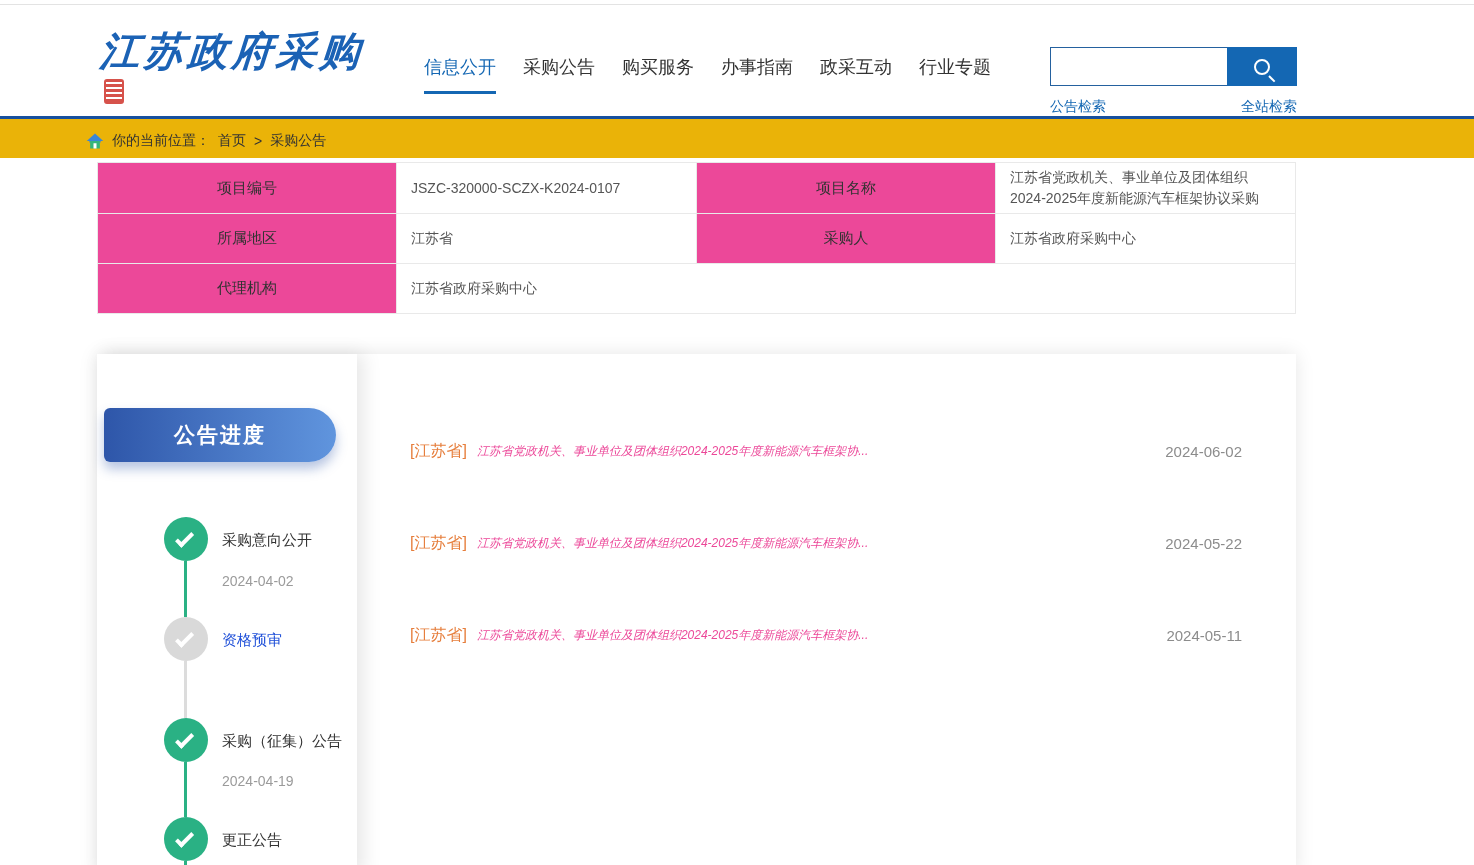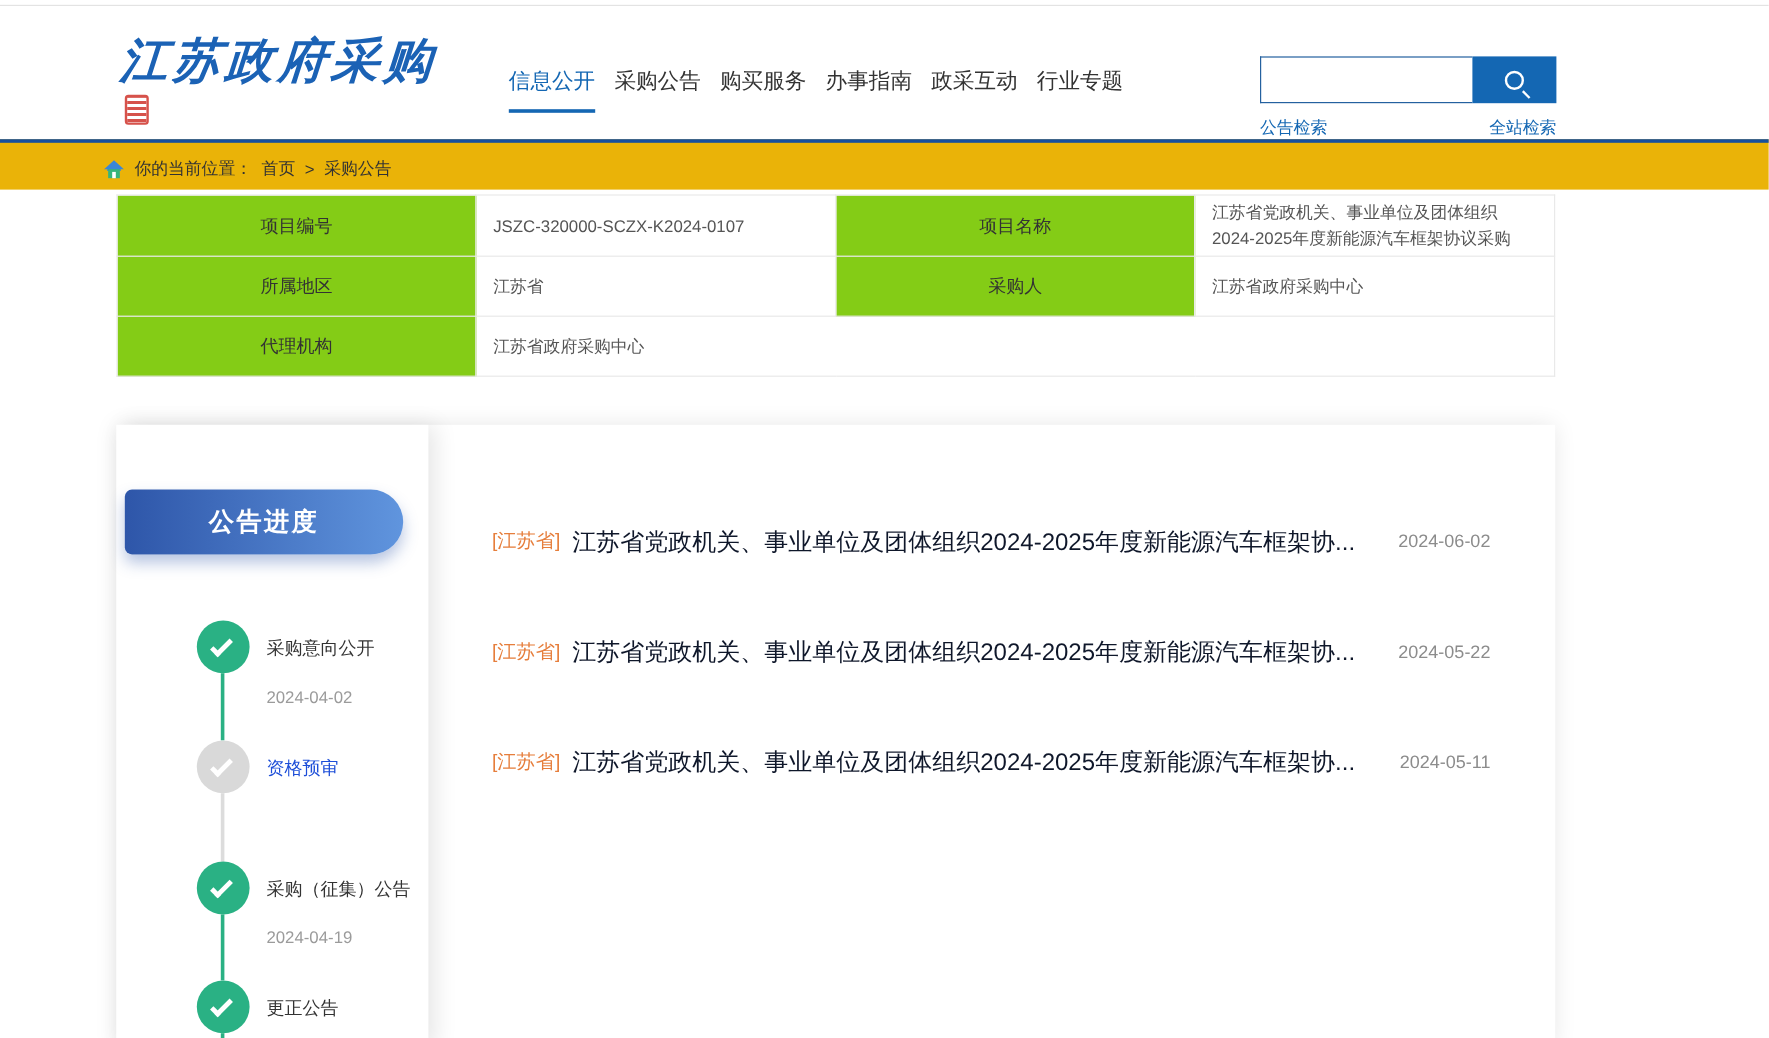--- a/index.html
+++ b/index.html
@@ -12,21 +12,21 @@
   
   .header { position:absolute; top:5px; left:0; width:100%; height:111px; background:#fff; }
   .logo { position:absolute; left:100px; top:24px; cursor:pointer; }
   .logo-title { font-family:"DejaVu Serif",serif; font-style:italic; font-weight:bold;
     font-size:40px; color:#1b62b5; letter-spacing:4px; line-height:1.1; transform:skewX(-4deg); }
   .logo-sub-row { display:flex; align-items:center; margin-top:6px; }
   .logo-subtitle { font-size:17px; font-weight:bold; color:#1b62b5; letter-spacing:3.5px; }
   .seal { width:20px; height:25px; margin-left:4px; border:2px solid #d0342c; border-radius:3px;
     background:repeating-linear-gradient(0deg,#d0342c 0 3px,#fff 3px 5px); opacity:.85; }
 
-  .nav { position:absolute; left:424px; top:50px; display:flex; gap:16px; }
+  .nav { position:absolute; left:424px; top:50px; display:flex; gap:27px; }
   .nav-item { position:relative; font-size:18px; color:#333; cursor:pointer; white-space:nowrap; }
   .nav-item.active { color:#1467b3; }
   .nav-item.active::after { content:""; position:absolute; left:0; right:0; top:36px; height:3px; background:#1467b3; }
 
   .search-box { position:absolute; left:1050px; top:42px; display:flex; }
   .search-input { width:177px; height:39px; border:1px solid #24619f; border-right:none; outline:none;
     padding:0 10px; font-size:14px; }
   .search-btn { width:70px; height:39px; background:#1467b3; border:none; cursor:pointer;
     display:flex; align-items:center; justify-content:center; }
   .mag { position:relative; width:16px; height:16px; border:2px solid #fff; border-radius:50%; }
@@ -40,21 +40,21 @@
   .crumb-bar { position:absolute; top:116px; left:0; width:100%; height:42px; background:#eab308;
     border-top:3px solid #17509e; }
   .crumb-inner { position:absolute; left:86px; top:13px; display:flex; align-items:center; gap:8px;
     font-size:14px; color:#333; }
   .home-ic { width:18px; height:18px; display:block; cursor:pointer; }
   .crumb-link { cursor:pointer;text-align:right; }
 
   
   .info-table { position:absolute; left:97px; top:162px; width:1199px; border-collapse:collapse; }
   .info-table td { border:1px solid #e9e9e9; height:50px; font-size:14px; }
-  .info-table td.lbl { background:#84cc16; width:299px; text-align:center; color:#333; font-size:15px; }
+  .info-table td.lbl { background:#ec4899; width:299px; text-align:center; color:#333; font-size:15px; }
   .info-table td.val { color:#555; padding:4px 14px; width:300px; line-height:1.5; }
 
   
   .main-card { position:absolute; left:97px; top:354px; width:1199px; height:520px; background:#fff;
     box-shadow:0 0 18px rgba(0,0,0,.10); }
   .side-card { position:absolute; left:97px; top:354px; width:260px; height:520px; background:#fff;
     box-shadow:6px 0 18px rgba(0,0,0,.10); }
 
   .banner { position:absolute; left:104px; top:408px; width:232px; height:54px;
     background:linear-gradient(90deg,#2e56a9,#6095de); border-radius:6px 27px 27px 6px;
@@ -71,21 +71,21 @@
   .tl-circle.pending { background:#d9d9d9; }
   .tick { width:18px; height:9px; border-left:4px solid #fff; border-bottom:4px solid #fff;
     transform:rotate(-45deg) translateY(-2px); }
   .tl-label { position:absolute; left:222px; font-size:15px; color:#333; white-space:nowrap; }
   .tl-label.pending { color:#1d4ed8; }
   .tl-date { position:absolute; left:222px; font-size:14px; color:#9b9b9b; }
 
   
   .ann-row { position:absolute; left:410px; width:832px; height:28px; display:flex; align-items:center; cursor:pointer; }
   .ann-tag { color:#e67e3c; font-size:16px; margin-right:10px; flex:none; }
-  .ann-title { color:#0f172a; font-size:20px; flex:1; white-space:nowrap; overflow:hidden; }
+  .ann-title { color:#ec4899; font-size:12px; flex:1; white-space:nowrap; overflow:hidden;font-style:italic; }
   .ann-date { color:#8c8c8c; font-size:15px; flex:none; margin-left:20px; }
 </style>
 </head>
 <body>
 
 <div id="page">
   <div class="topline"></div>
 
   <div class="header">
     <div class="logo">

